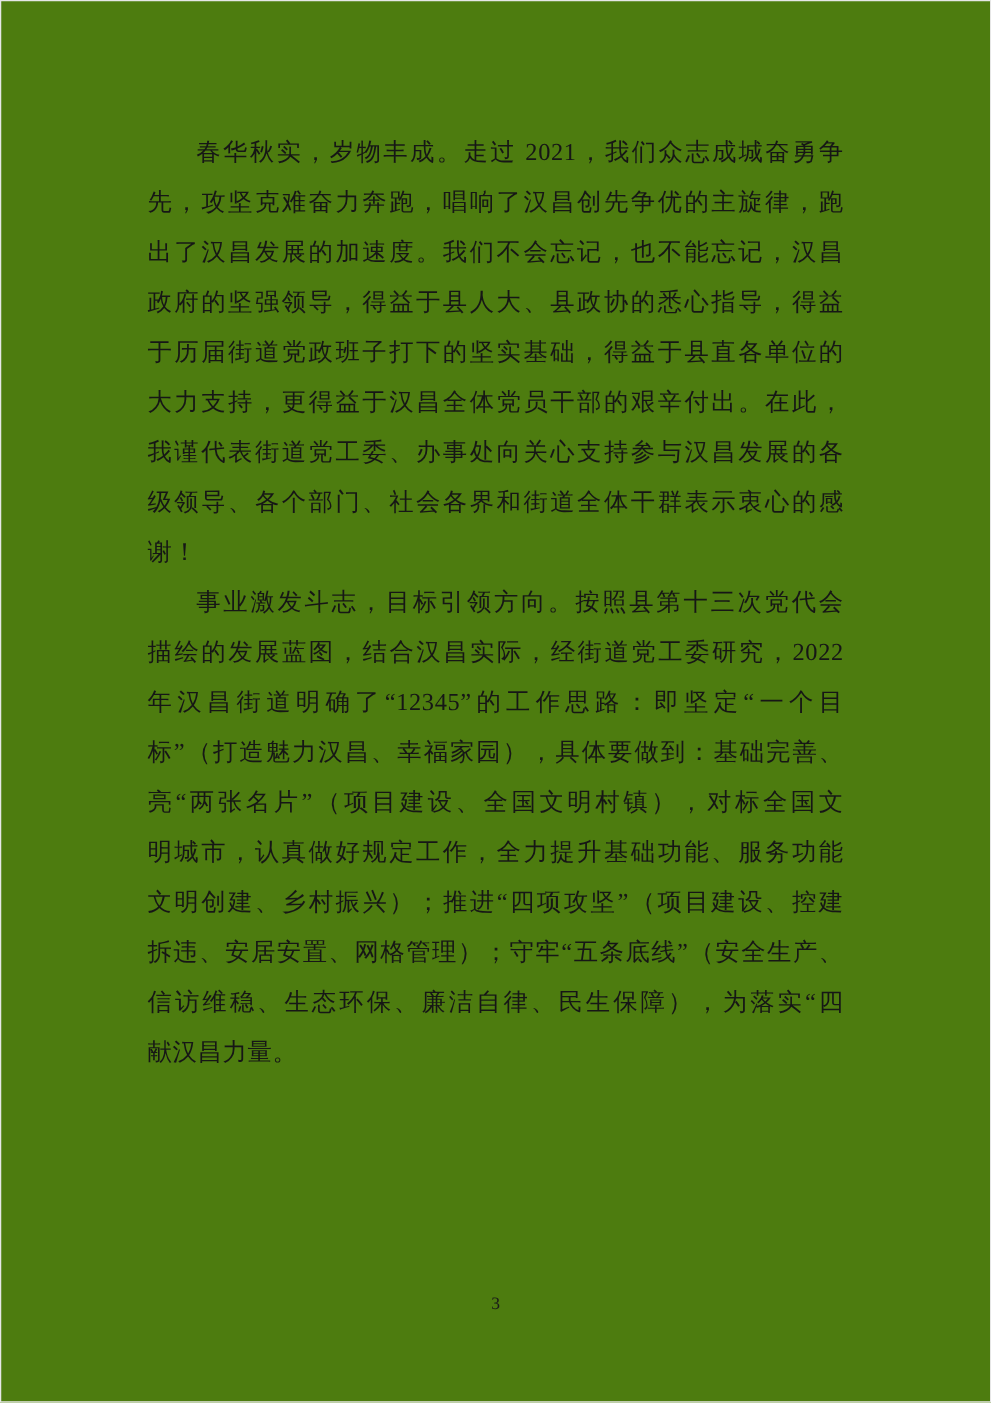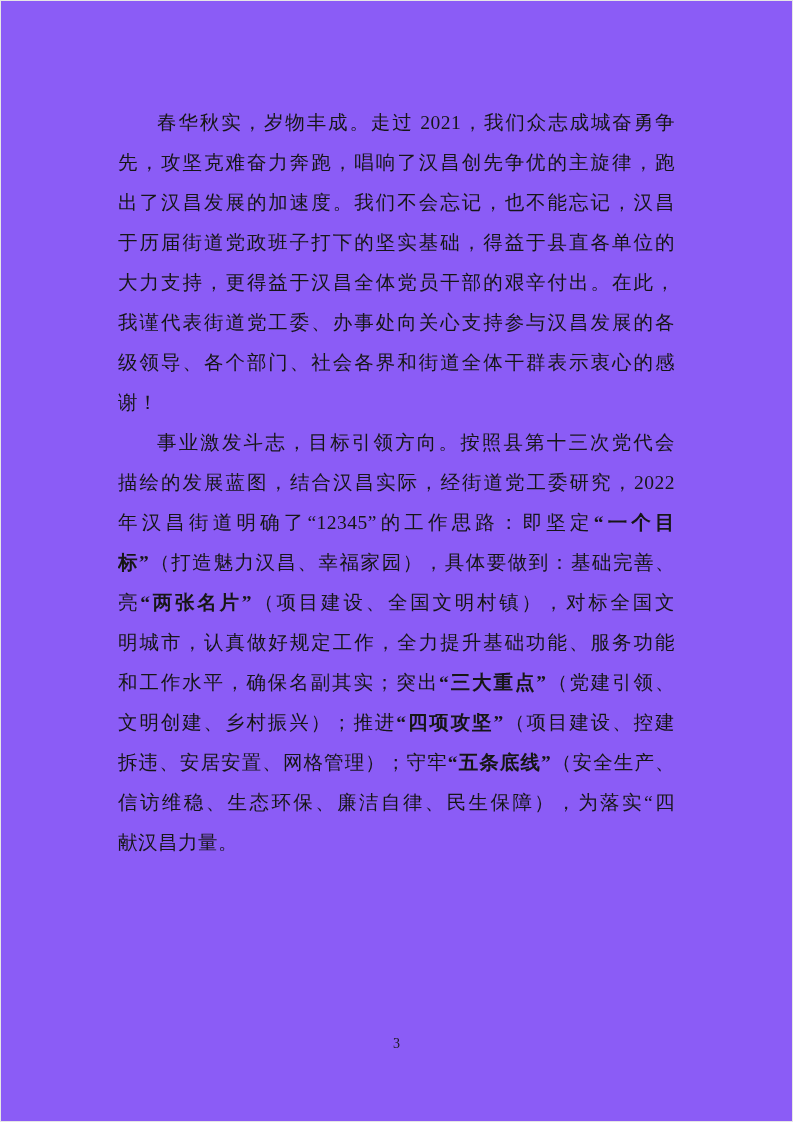--- a/index.html
+++ b/index.html
@@ -4,21 +4,21 @@
 <style>
   html, body {
     margin: 0;
     padding: 0;
     background: #ffffff;
   }
   .page {
     position: relative;
     width: 793px;
     height: 1122px;
-    background: #8b5cf6;
+    background: #4d7c0f;
     box-shadow: inset 0 0 0 1px #e6e6e6;
     font-family: "Liberation Serif", serif;
     color: #161616;
     overflow: hidden;
   }
   .text-body {
     position: absolute;
     left: 118px;
     top: 103px;
     width: 557px;
@@ -40,21 +40,21 @@
     text-indent: 2em;
   }
   .line.end {
     text-align: left;
     text-align-last: left;
   }
   .seg {
     font-weight: 400;
   }
   .seg.bold {
-    font-weight: 700;
+    font-weight: 400;
   }
   .page-number {
     position: absolute;
     left: 0;
     top: 1035px;
     width: 100%;
     text-align: center;
     font-size: 14px;
     line-height: 18px;
     color: #1a1a1a;
@@ -63,34 +63,34 @@
 </style>
 </head>
 <body>
 
 <div class="page">
   <div class="text-body">
       <div class="paragraph">
         <div class="line indent"><span class="seg">春华秋实，岁物丰成。走过 2021，我们众志成城奋勇争</span></div>
         <div class="line"><span class="seg">先，攻坚克难奋力奔跑，唱响了汉昌创先争优的主旋律，跑</span></div>
         <div class="line"><span class="seg">出了汉昌发展的加速度。我们不会忘记，也不能忘记，汉昌</span></div>
+        <div class="line"><span class="seg">政府的坚强领导，得益于县人大、县政协的悉心指导，得益</span></div>
         <div class="line"><span class="seg">于历届街道党政班子打下的坚实基础，得益于县直各单位的</span></div>
         <div class="line"><span class="seg">大力支持，更得益于汉昌全体党员干部的艰辛付出。在此，</span></div>
         <div class="line"><span class="seg">我谨代表街道党工委、办事处向关心支持参与汉昌发展的各</span></div>
         <div class="line"><span class="seg">级领导、各个部门、社会各界和街道全体干群表示衷心的感</span></div>
         <div class="line end"><span class="seg">谢！</span></div>
       </div>
       <div class="paragraph">
         <div class="line indent"><span class="seg">事业激发斗志，目标引领方向。按照县第十三次党代会</span></div>
         <div class="line"><span class="seg">描绘的发展蓝图，结合汉昌实际，经街道党工委研究，2022</span></div>
         <div class="line"><span class="seg">年汉昌街道明确了“12345”的工作思路：即坚定</span><span class="seg bold">“一个目</span></div>
         <div class="line"><span class="seg bold">标”</span><span class="seg">（打造魅力汉昌、幸福家园），具体要做到：基础完善、</span></div>
         <div class="line"><span class="seg">亮</span><span class="seg bold">“两张名片”</span><span class="seg">（项目建设、全国文明村镇），对标全国文</span></div>
         <div class="line"><span class="seg">明城市，认真做好规定工作，全力提升基础功能、服务功能</span></div>
-        <div class="line"><span class="seg">和工作水平，确保名副其实；突出</span><span class="seg bold">“三大重点”</span><span class="seg">（党建引领、</span></div>
         <div class="line"><span class="seg">文明创建、乡村振兴）；推进</span><span class="seg bold">“四项攻坚”</span><span class="seg">（项目建设、控建</span></div>
         <div class="line"><span class="seg">拆违、安居安置、网格管理）；守牢</span><span class="seg bold">“五条底线”</span><span class="seg">（安全生产、</span></div>
         <div class="line"><span class="seg">信访维稳、生态环保、廉洁自律、民生保障），为落实“四</span></div>
         <div class="line end"><span class="seg">献汉昌力量。</span></div>
       </div>
     </div>
   <div class="page-number">3</div>
 </div>
 
 </body></html>

